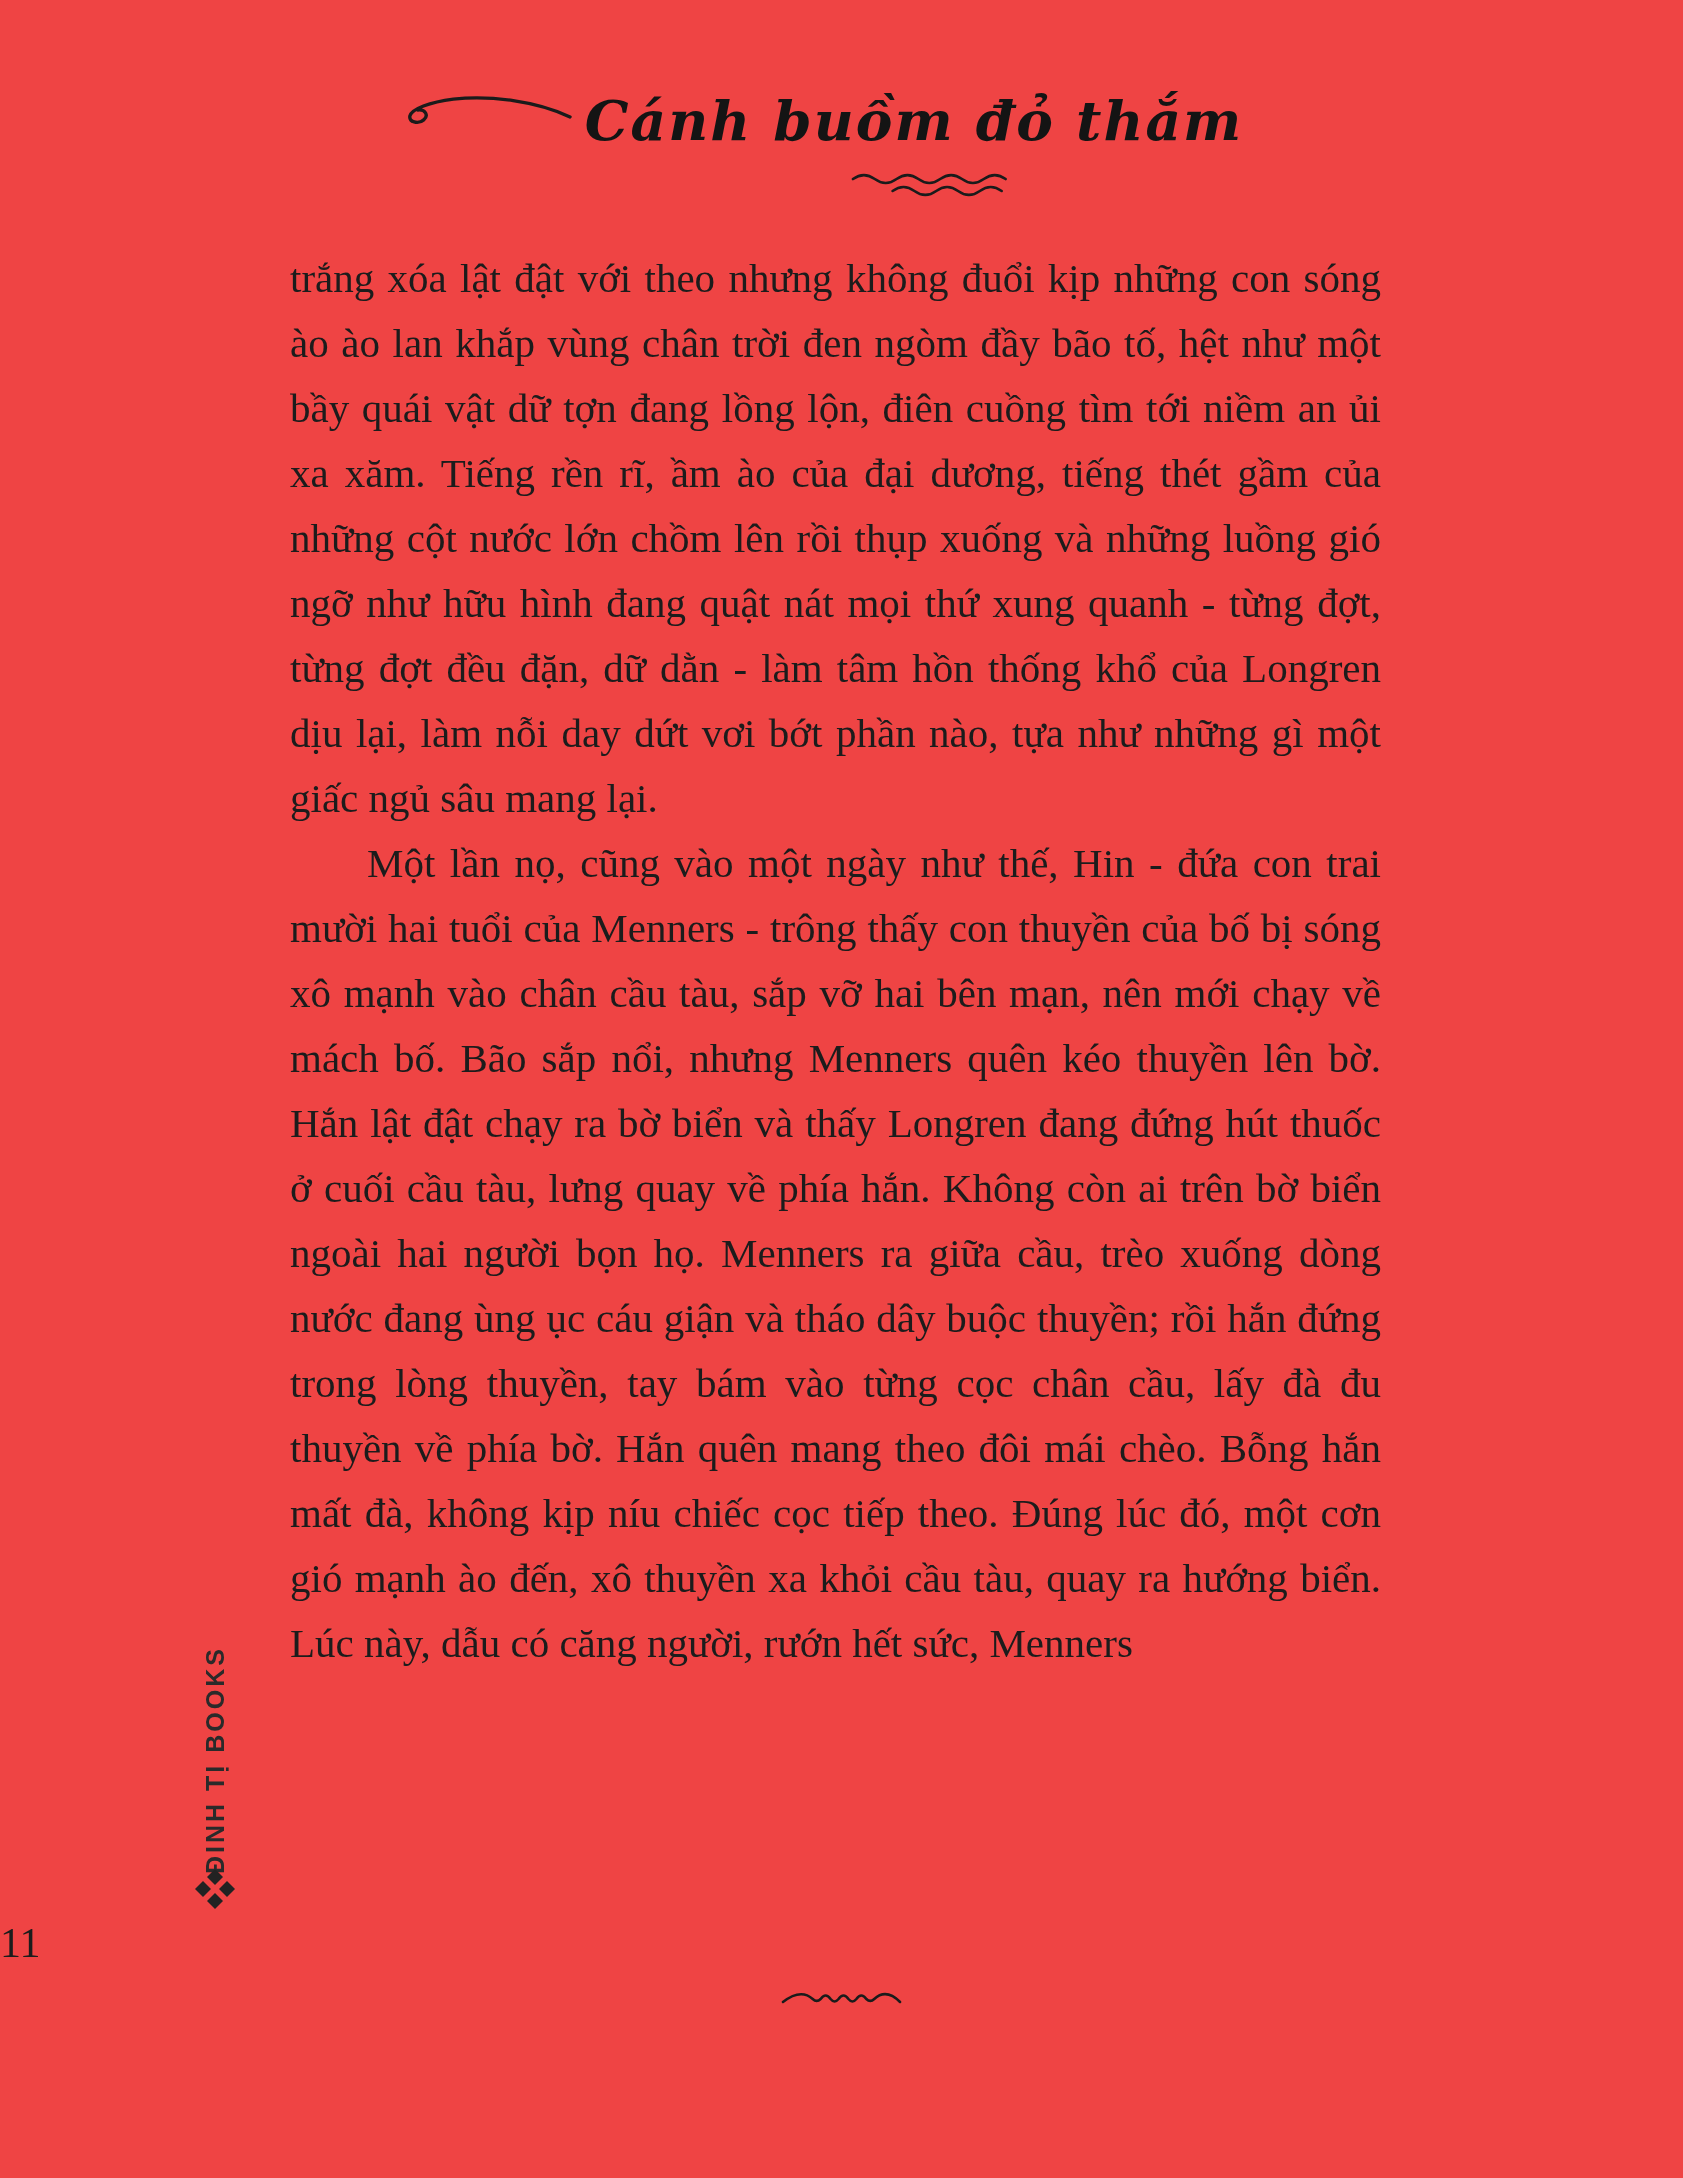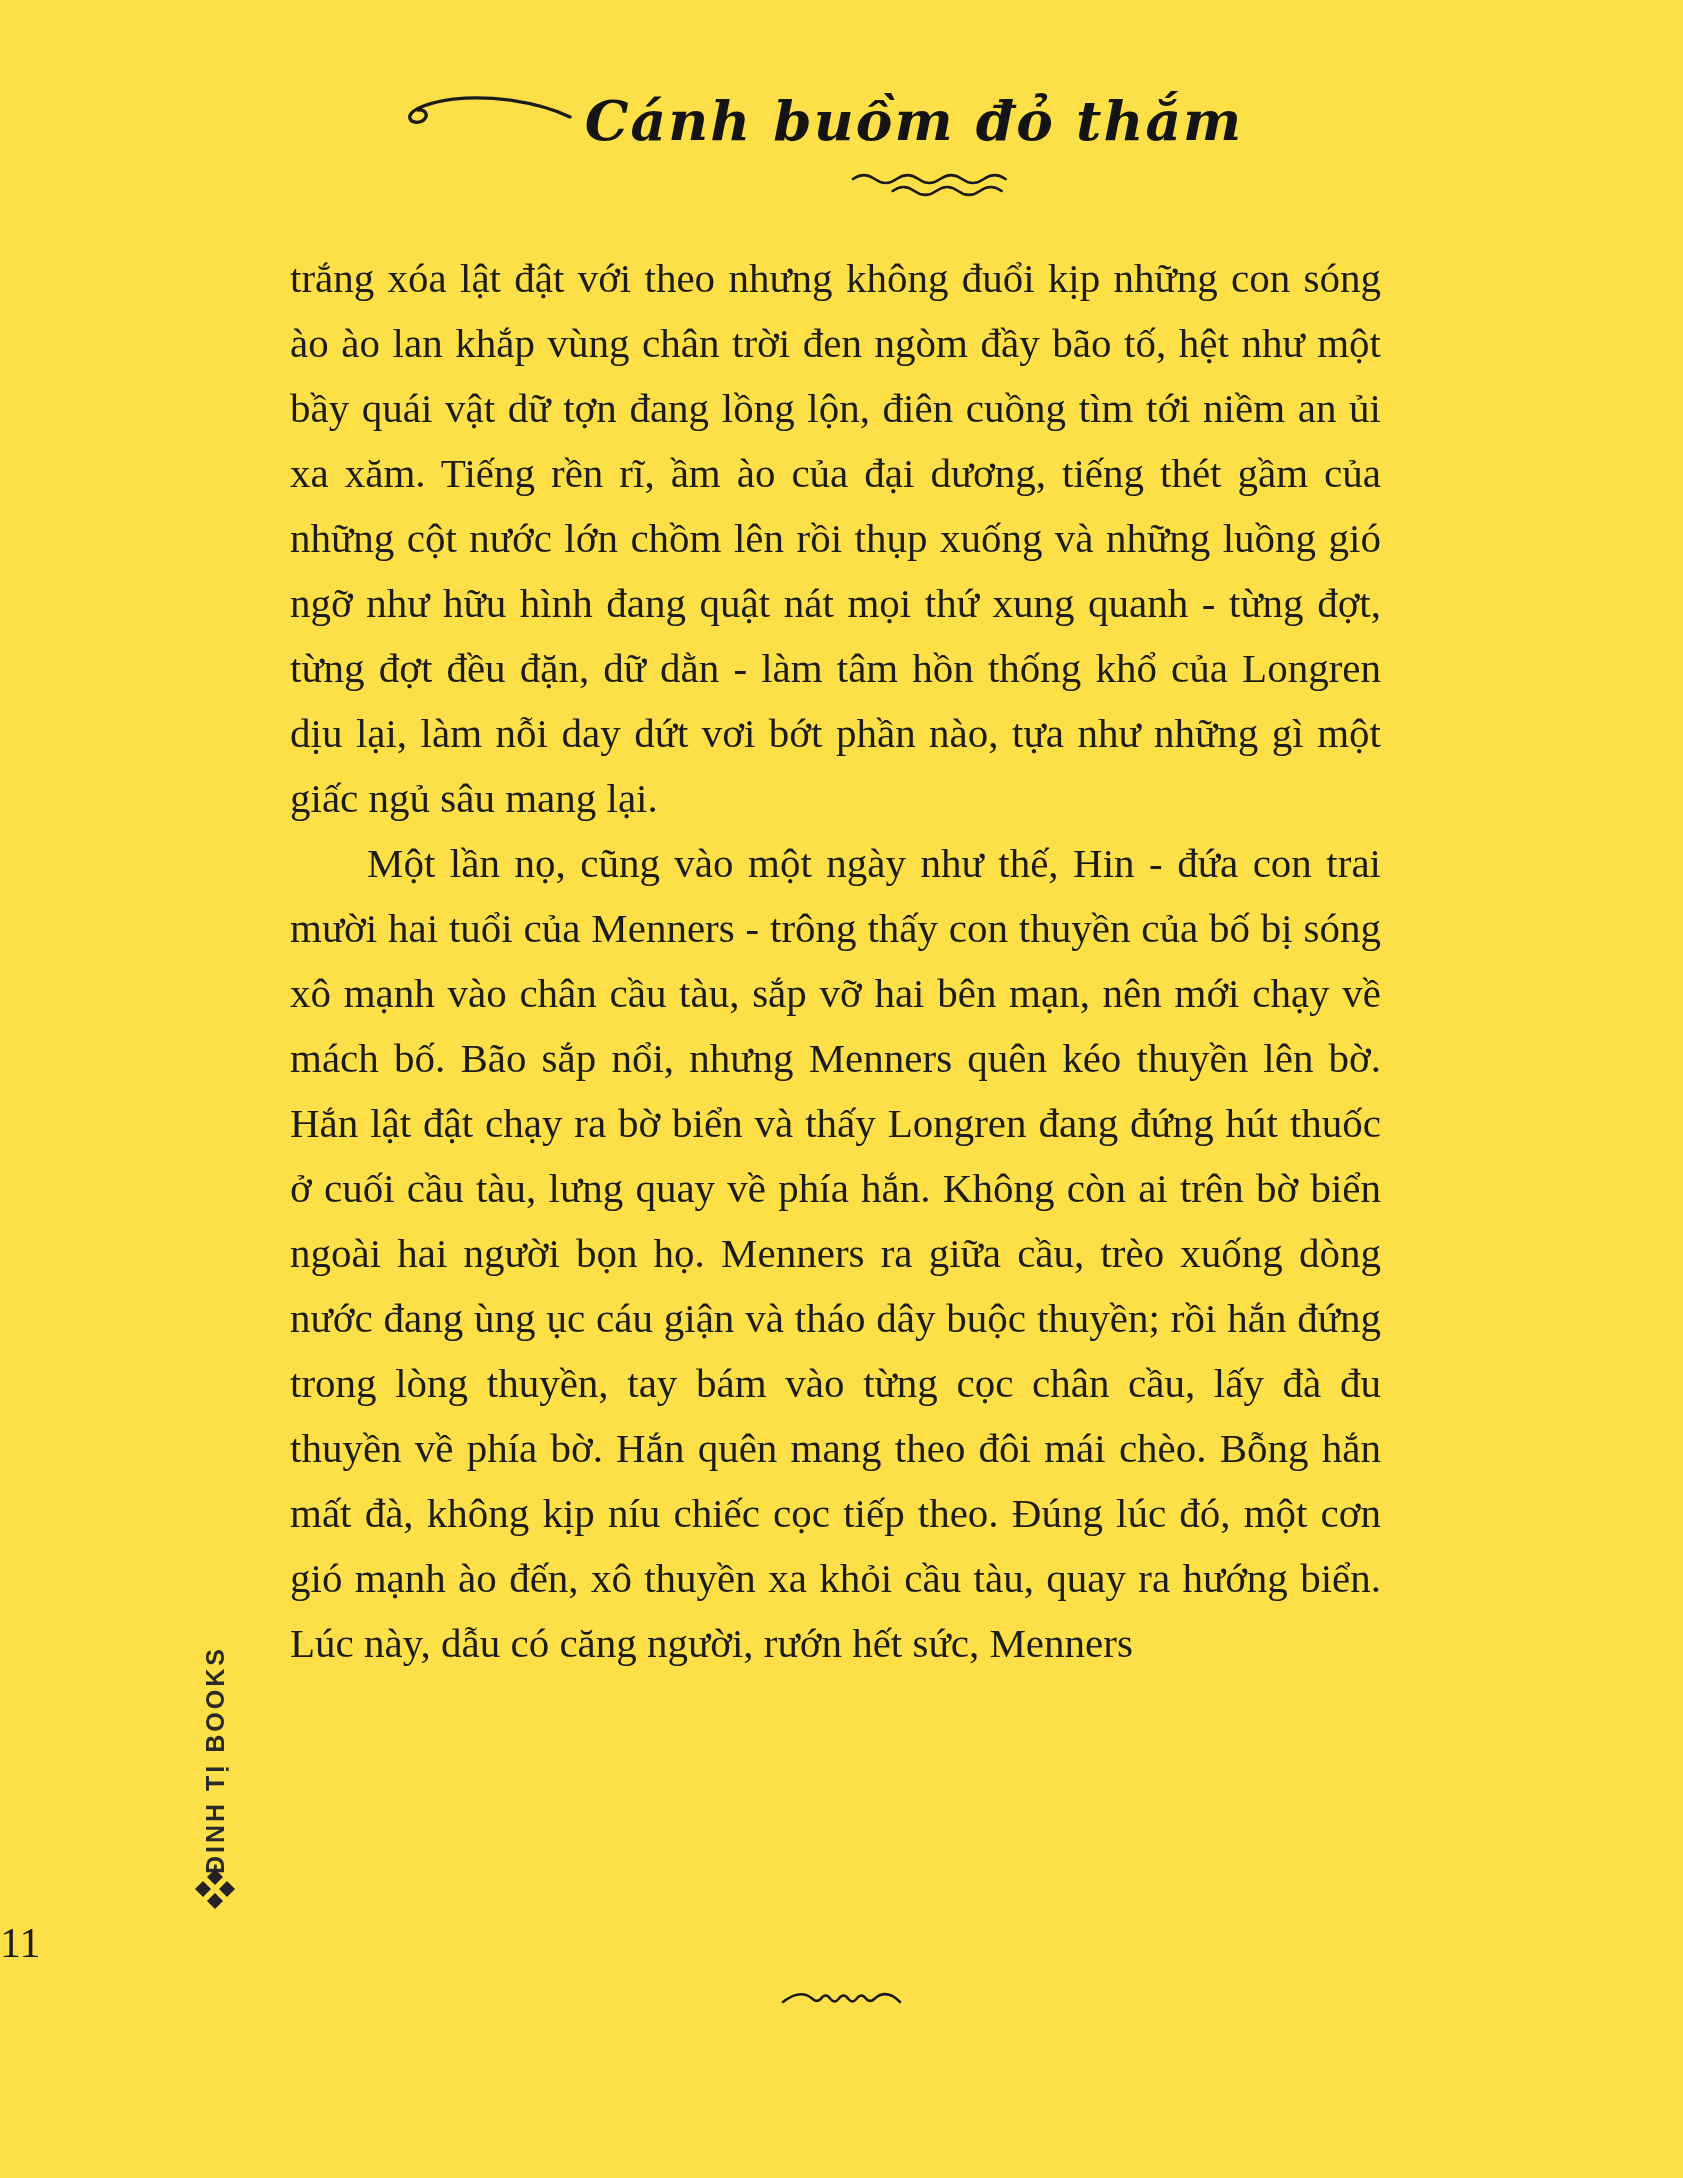--- a/index.html
+++ b/index.html
@@ -5,21 +5,21 @@
   * { box-sizing: border-box; }
   html, body {
     margin: 0;
     padding: 0;
     background: #ffffff;
   }
   .page {
     position: relative;
     width: 1683px;
     height: 2178px;
-    background: #fde047;
+    background: #ef4444;
     overflow: hidden;
     font-family: "Liberation Serif", "DejaVu Serif", serif;
     color: #1c1c1c;
   }
 
   
   .page-header {
     position: absolute;
     top: 83px;
     left: 0;

